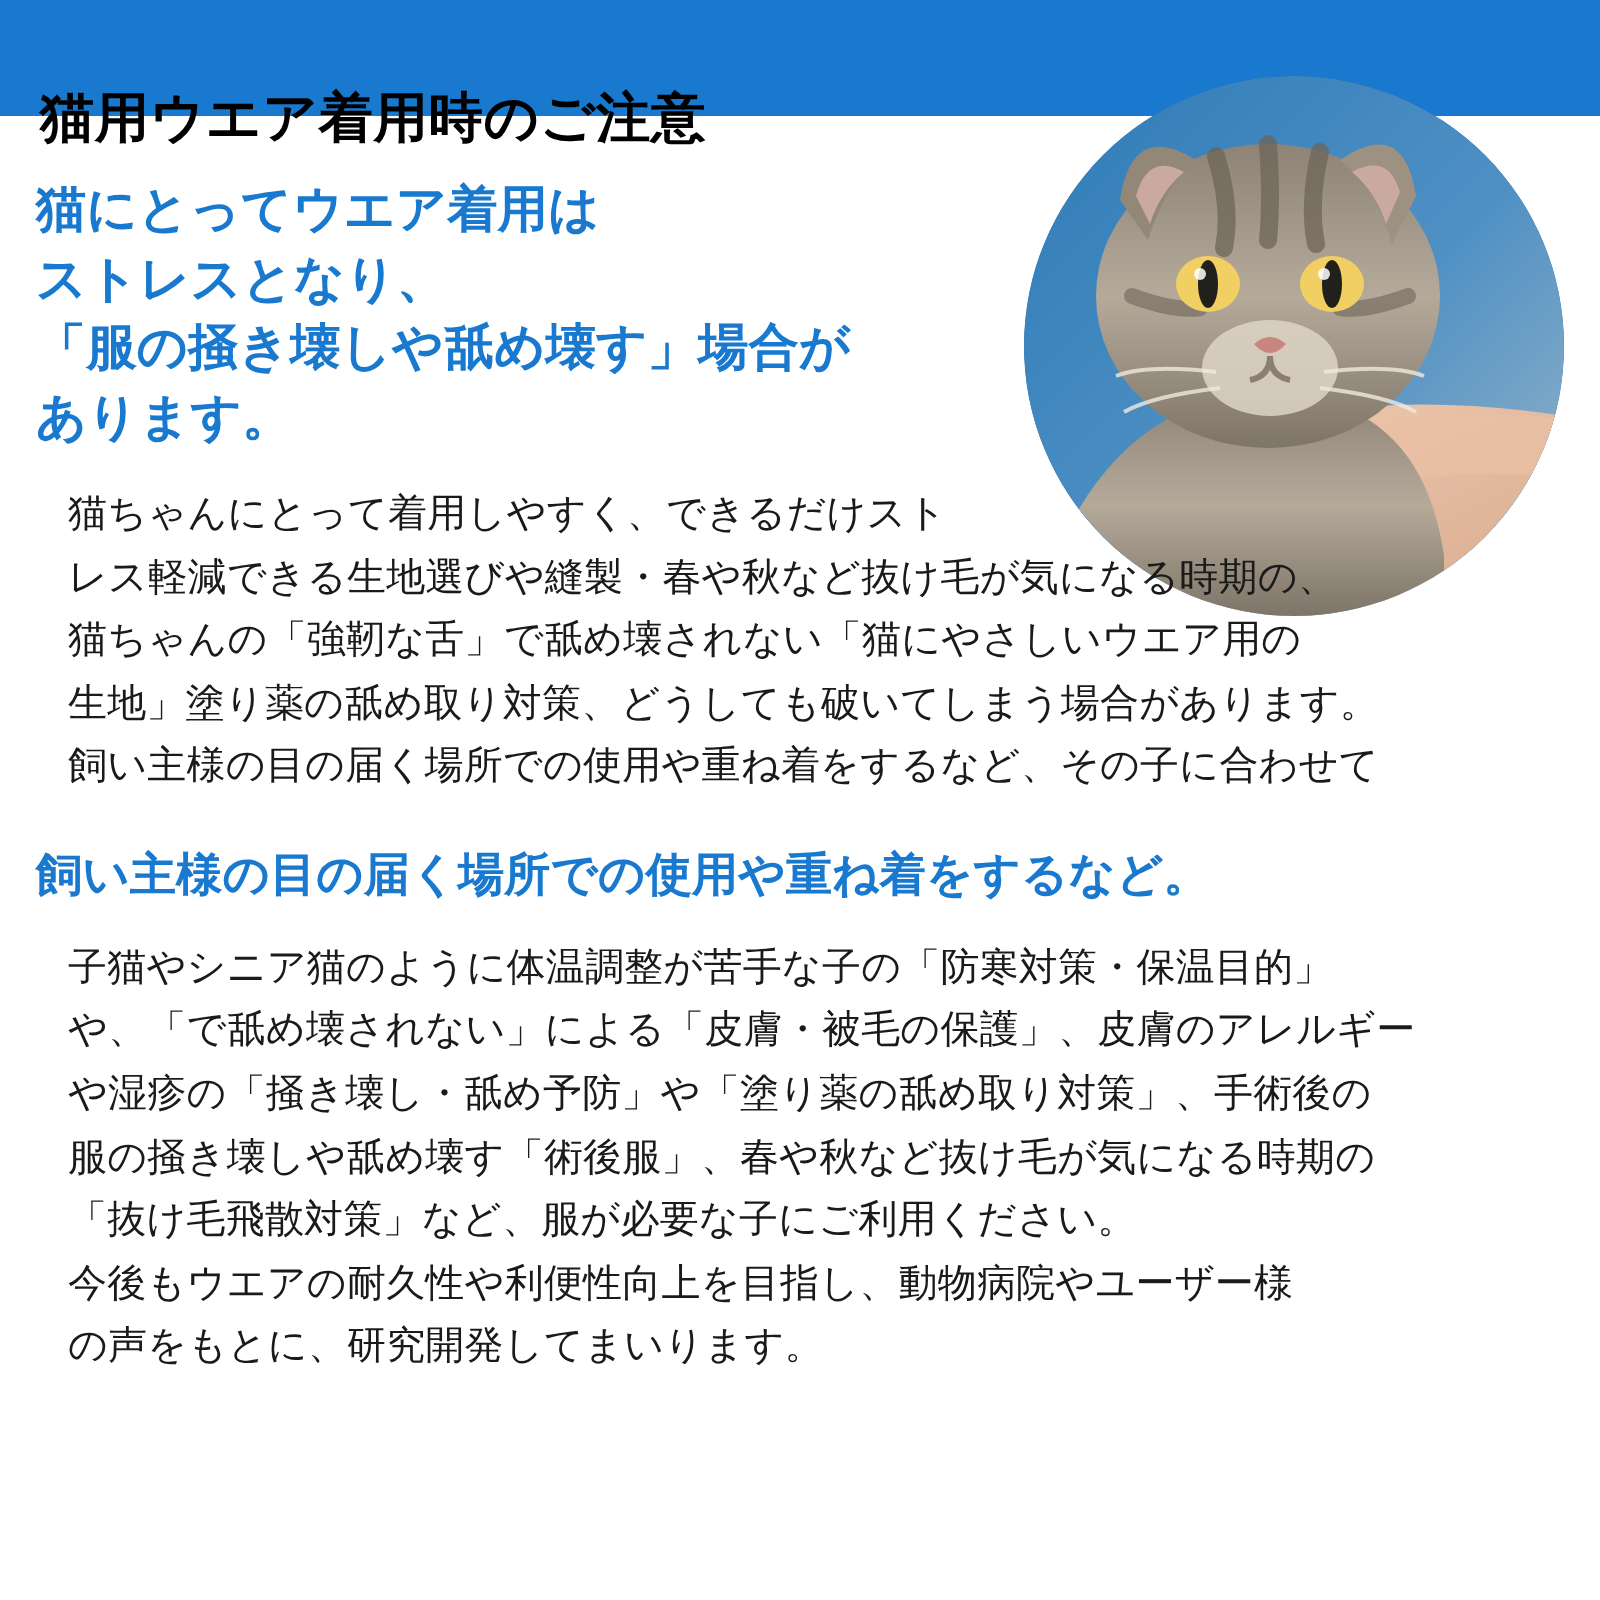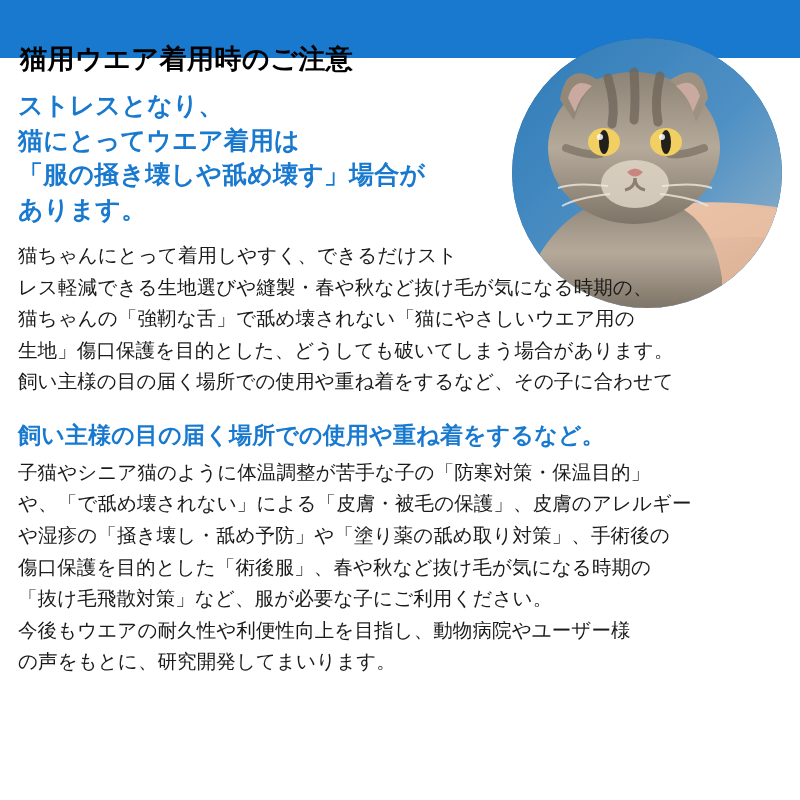--- a/index.html
+++ b/index.html
@@ -71,21 +71,21 @@
   }
   .lead .line {
     display: block;
     white-space: nowrap;
   }
   .body-text {
     color: #1a1a1a;
     font-size: 19.5px;
     line-height: 1.62;
     letter-spacing: 0.1px;
-    margin: 0;
+    margin: 16px;
   }
   .body-text .line {
     display: block;
     white-space: nowrap;
   }
   .body-narrow {
     max-width: 500px;
   }
   .subhead {
     color: #1879cf;
@@ -163,40 +163,40 @@
         <path d="M98 156 q-34 4 -48 12" stroke="#efe9df" stroke-width="2" fill="none" opacity="0.8"></path>
         <path d="M150 148 q34 -4 50 2" stroke="#efe9df" stroke-width="2" fill="none" opacity="0.8"></path>
         <path d="M148 156 q34 4 48 12" stroke="#efe9df" stroke-width="2" fill="none" opacity="0.8"></path>
       </g>
     </svg>
   </div>
 
   <div class="content">
 
     <div class="lead">
+      <span class="line">猫にとってウエア着用は</span>
       <span class="line">ストレスとなり、</span>
-      <span class="line">猫にとってウエア着用は</span>
       <span class="line">「服の掻き壊しや舐め壊す」場合が</span>
       <span class="line">あります。</span>
     </div>
 
     <p class="body-text">
       <span class="line body-narrow">猫ちゃんにとって着用しやすく、できるだけスト</span>
       <span class="line">レス軽減できる生地選びや縫製・春や秋など抜け毛が気になる時期の、</span>
       <span class="line">猫ちゃんの「強靭な舌」で舐め壊されない「猫にやさしいウエア用の</span>
-      <span class="line">生地」傷口保護を目的とした、どうしても破いてしまう場合があります。</span>
+      <span class="line">生地」塗り薬の舐め取り対策、どうしても破いてしまう場合があります。</span>
       <span class="line">飼い主様の目の届く場所での使用や重ね着をするなど、その子に合わせて</span>
     </p>
 
     <div class="subhead">飼い主様の目の届く場所での使用や重ね着をするなど。</div>
 
     <p class="body-text">
       <span class="line">子猫やシニア猫のように体温調整が苦手な子の「防寒対策・保温目的」</span>
       <span class="line">や、「で舐め壊されない」による「皮膚・被毛の保護」、皮膚のアレルギー</span>
       <span class="line">や湿疹の「掻き壊し・舐め予防」や「塗り薬の舐め取り対策」、手術後の</span>
-      <span class="line">傷口保護を目的とした「術後服」、春や秋など抜け毛が気になる時期の</span>
+      <span class="line">服の掻き壊しや舐め壊す「術後服」、春や秋など抜け毛が気になる時期の</span>
       <span class="line">「抜け毛飛散対策」など、服が必要な子にご利用ください。</span>
       <span class="line">今後もウエアの耐久性や利便性向上を目指し、動物病院やユーザー様</span>
       <span class="line">の声をもとに、研究開発してまいります。</span>
     </p>
 
   </div>
 </div>
 
 </body></html>

